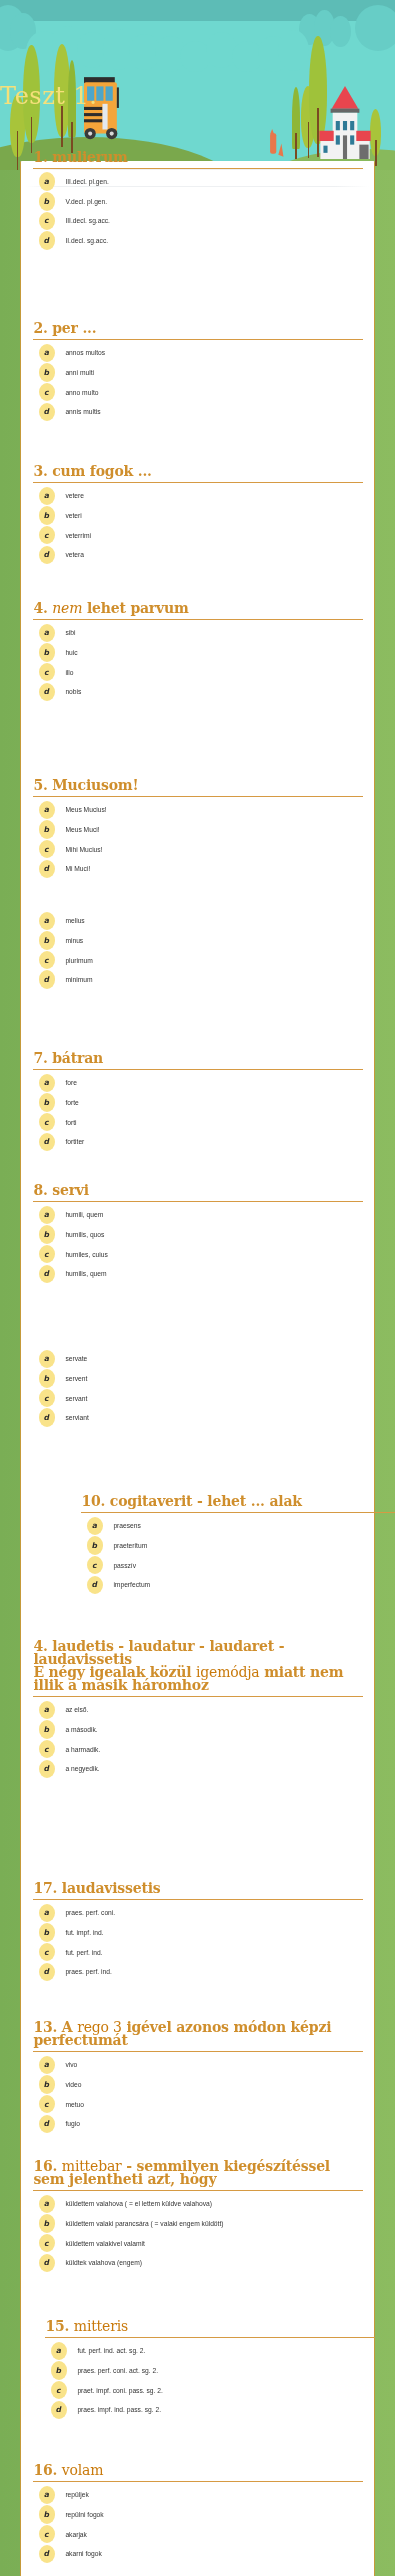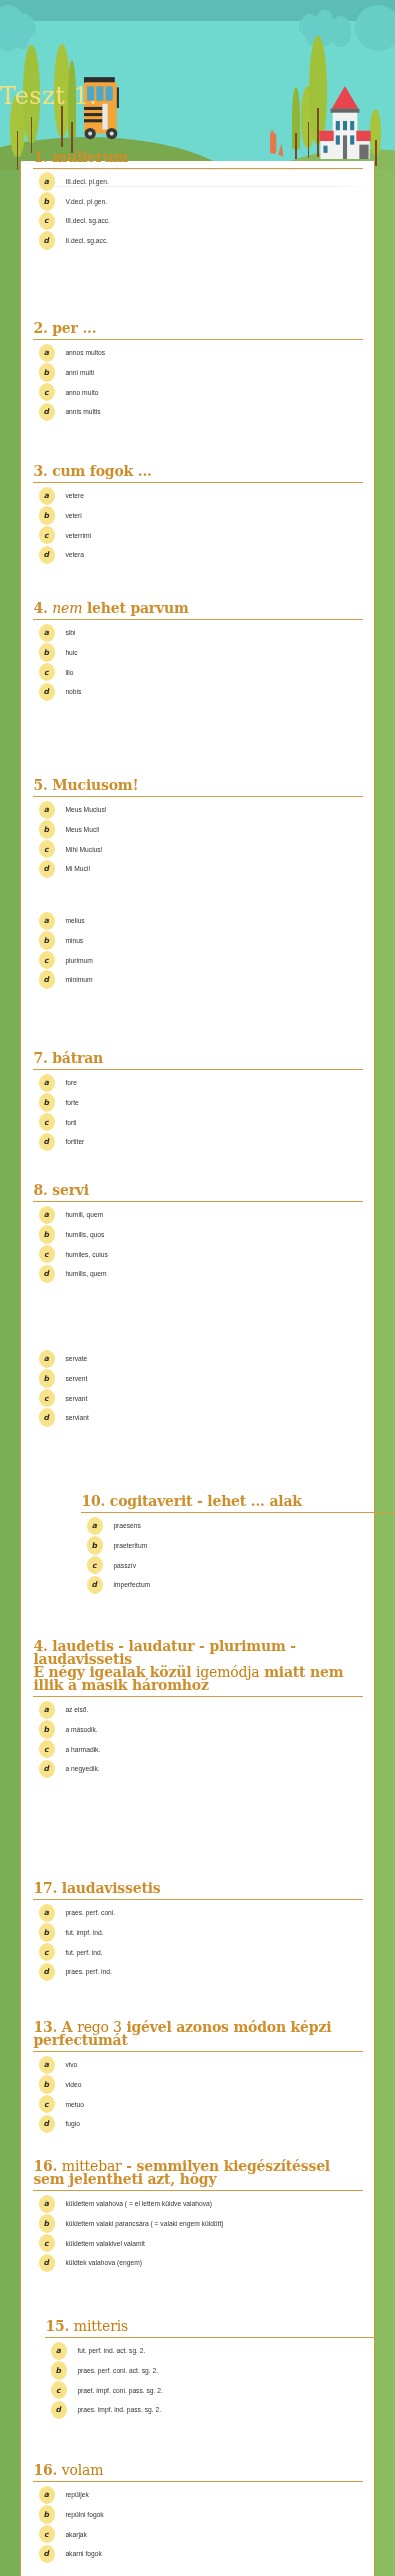--- a/index.html
+++ b/index.html
@@ -396,21 +396,21 @@
             <span class="letter">c</span>
             <span class="text">passzív</span>
           </li>
           <li class="option">
             <span class="letter">d</span>
             <span class="text">imperfectum</span>
           </li>
         </ul>
       </section>
       <section class="question" style="position: absolute; left: 0px; top: 1479px;">
-        <h2 class="q-title"><span>4.</span><span> laudetis - laudatur - plurimum - laudavissetis</span><br><span>E négy igealak közül </span><b>igemódja</b><span> miatt nem illik a másik háromhoz</span></h2>
+        <h2 class="q-title"><span>4.</span><span> laudetis - laudatur - laudaret - laudavissetis</span><br><span>E négy igealak közül </span><b>igemódja</b><span> miatt nem illik a másik háromhoz</span></h2>
         <ul class="options">
           <li class="option">
             <span class="letter">a</span>
             <span class="text">az első.</span>
           </li>
           <li class="option">
             <span class="letter">b</span>
             <span class="text">a második.</span>
           </li>
           <li class="option">

